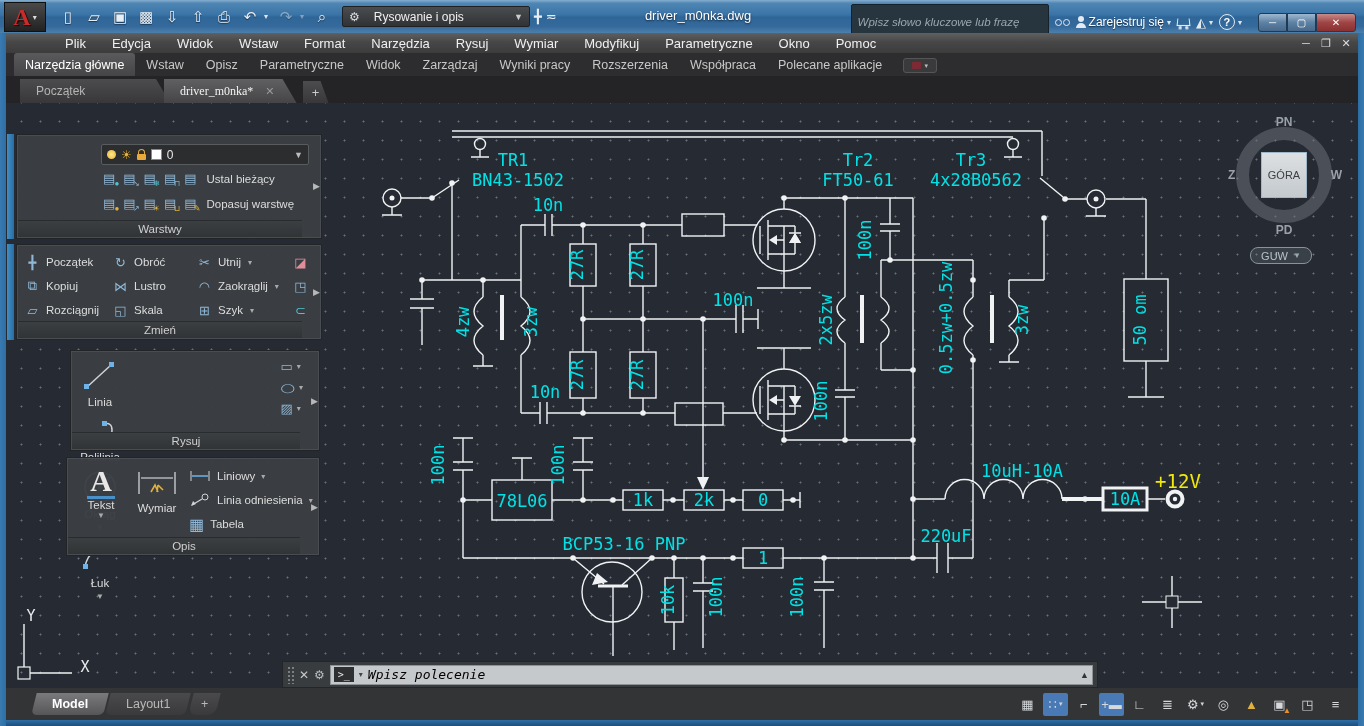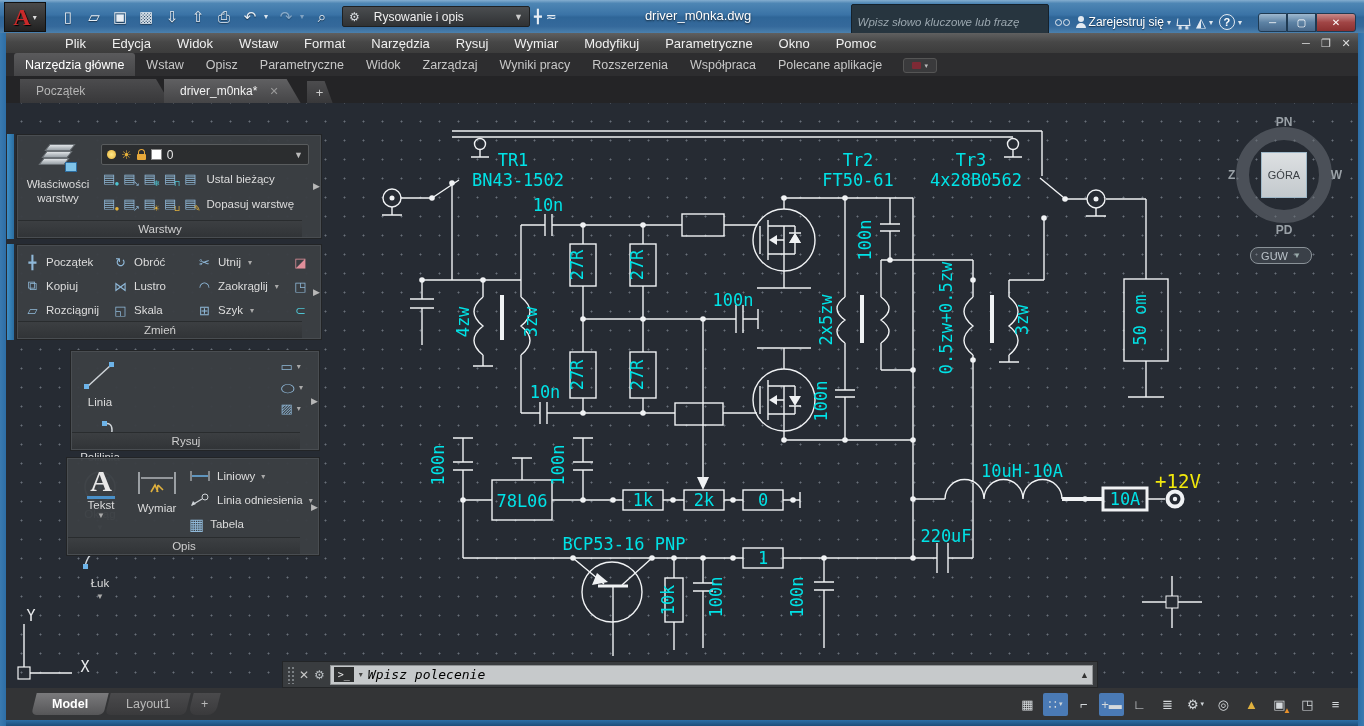--- a/index.html
+++ b/index.html
@@ -67,21 +67,21 @@
     border-radius:3px; display:flex; align-items:center; justify-content:center; gap:3px; }
   .ribbon-collapse .sq { width:9px; height:7px; background:#7d2a35; border-radius:1px; }
   .ribbon-collapse .dd { color:#bbb; font-size:7px; }
 
   
   .filetabs { position:absolute; left:6px; top:76px; width:1352px; height:27px; background:#242426; display:flex; align-items:flex-end; }
   .ftab { height:24px; display:flex; align-items:center; padding:0 22px 0 16px; font-size:12px; color:#b5b5b5;
     background:linear-gradient(#4c4c4e,#38383a); clip-path:polygon(0 0, calc(100% - 14px) 0, 100% 100%, 0 100%);
     margin-right:-6px; position:relative; }
   .ftab.start { margin-left:14px; width:150px; }
-  .ftab.active { background:linear-gradient(#606062,#454547); color:#f2f2f2; z-index:2; }
+  .ftab.active { background:linear-gradient(#606062,#454547); color:#f2f2f2; z-index:2;font-family:Liberation Serif, serif; }
   .ftab .closex { margin-left:12px; color:#9a9a9a; font-size:11px; }
   .ftab-add { width:26px; height:22px; margin-left:12px; background:linear-gradient(#4c4c4e,#38383a); clip-path:polygon(0 0, calc(100% - 8px) 0, 100% 100%, 0 100%);
     color:#ccc; font-size:13px; display:flex; align-items:center; justify-content:center; }
 
   
   .canvas { position:absolute; left:6px; top:103px; width:1352px; height:585px; background:#262b33; overflow:hidden; }
   .dots { position:absolute; inset:0;
     background-image:radial-gradient(circle, rgba(160,170,180,.55) 0.9px, transparent 1.1px);
     background-size:19px 19px; background-position:6px 9px; }
   svg.schem { position:absolute; left:-6px; top:-103px; width:1364px; height:726px; }
@@ -507,29 +507,20 @@
         <span class="cmdtext">Wpisz polecenie</span>
         <span class="cmdup">▲</span>
       </div>
     </div>
   </div>
 
   <div class="blue-strip" style="left:7px; top:134px; height:105px;"></div>
   <div class="blue-strip" style="left:7px; top:244px; height:96px;"></div>
 
   <div class="panel" id="p-layers">
-    <div class="lay-big">
-      <span class="lay-stack">
-          <i></i>
-          <i></i>
-          <i></i>
-          <b></b>
-        </span>
-      <span class="plabel">Właściwości warstwy</span>
-    </div>
     <div class="lay-combo">
       <span class="bulb"></span>
       <span class="sun">☀</span>
       <span class="lockg"></span>
       <span class="swatch"></span>
       <span class="lname">0</span>
       <span class="dd">▼</span>
     </div>
     <div class="lay-row" style="top:36px">
       <span class="mini icon-blue">▤<sub class="icon-teal">●</sub></span>

